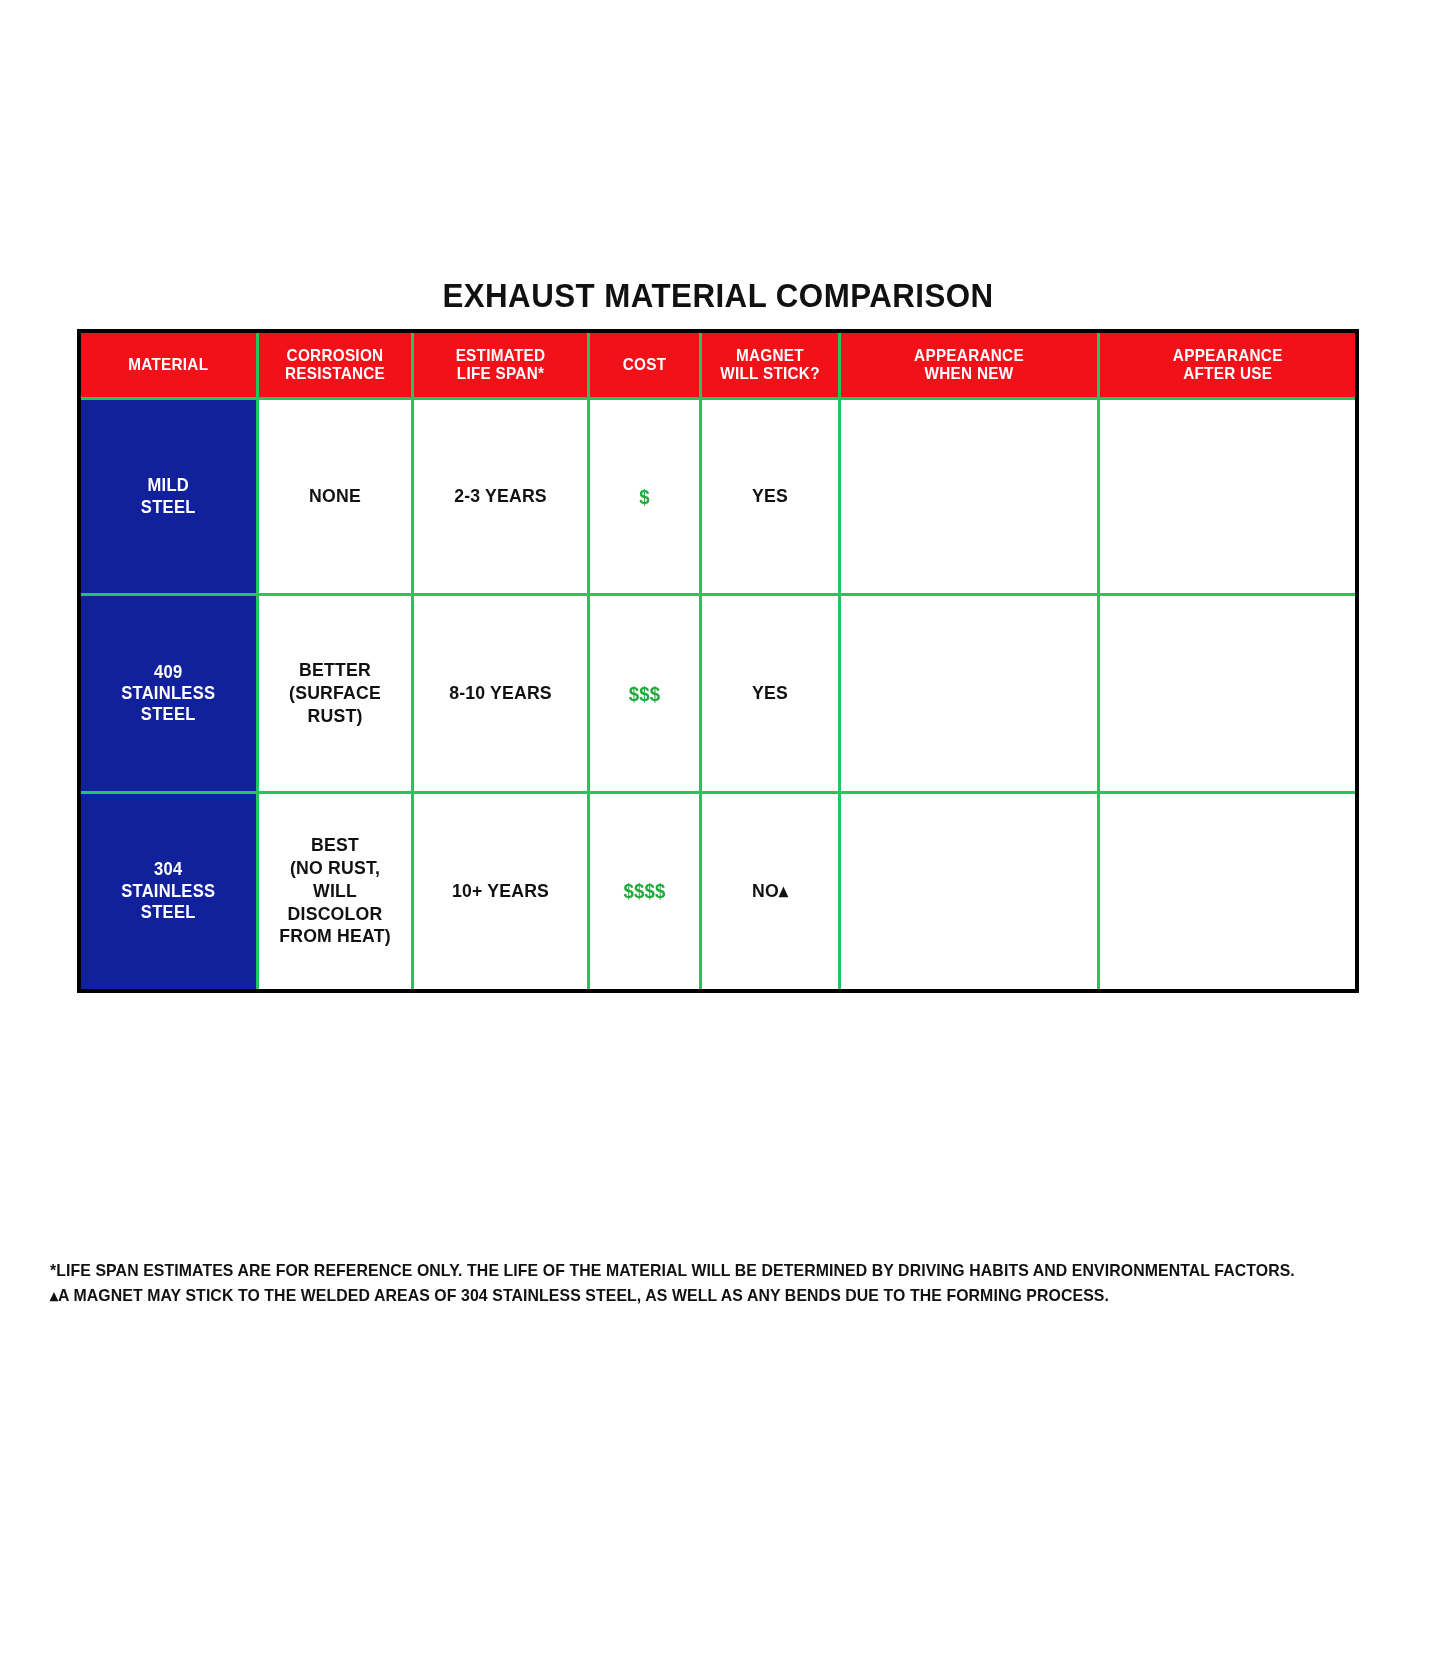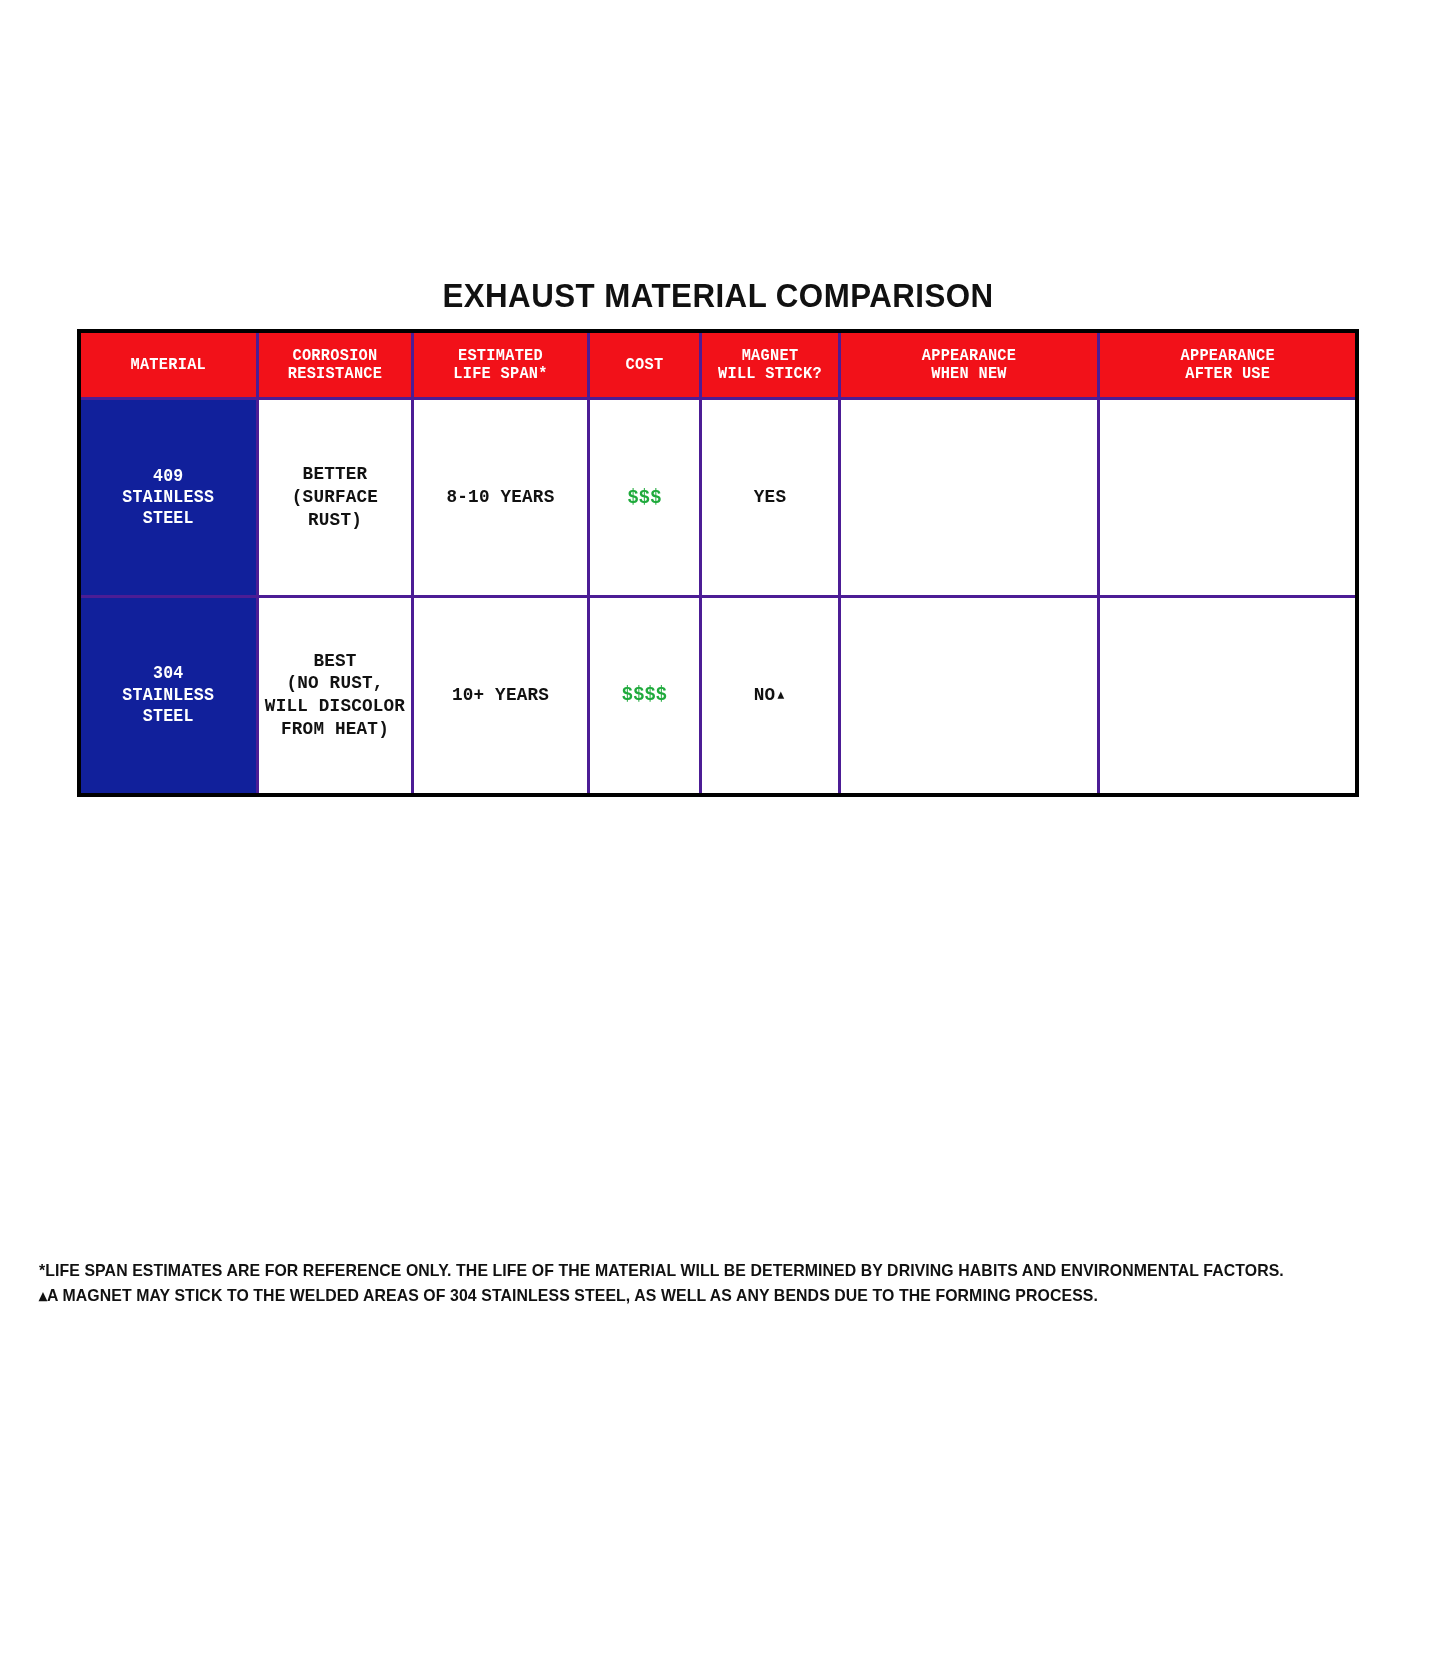--- a/index.html
+++ b/index.html
@@ -46,25 +46,24 @@
   table.comparison {
     border-collapse: collapse;
     table-layout: fixed;
     width: 1278px;
     margin: 0 auto;
     border: 4px solid #000000;
     background: #ffffff;
   }
 
   table.comparison td, table.comparison th {
-    border: 3px solid #4c1d95;
+    border: 3px solid #22c55e;
     padding: 0;
     vertical-align: middle;
     text-align: center;
-    font-family: Liberation Mono, monospace;
   }
 
   thead th {
     background: #f21119;
     color: #ffffff;
     font-weight: 700;
     font-size: 17px;
     line-height: 1.05;
     letter-spacing: 0.3px;
     height: 64px;
@@ -148,21 +147,21 @@
     box-shadow: 0 2px 5px rgba(0,0,0,0.3);
   }
 
   
   .bigpipe.rusted {
     background: linear-gradient(180deg,#e3ded6 0%,#c9b8a4 14%,#b08f6d 32%,#8a6a4e 50%,#bda58c 72%,#ded6c9 100%);
   }
 
   .footnotes {
     position: absolute;
-    left: 39px;
+    left: 50px;
     top: 1258px;
     width: 1340px;
     color: #111111;
     font-weight: 700;
     font-size: 16.5px;
     line-height: 1.5;
     letter-spacing: 0.1px;
   }
   .footnotes div { transform: scaleX(0.96); transform-origin: left center; white-space: nowrap; }
 </style>
@@ -209,20 +208,67 @@
             <span class="hdr">WHEN NEW</span>
           </th>
           <th>
             <span class="hdr">APPEARANCE</span>
             <span class="hdr">AFTER USE</span>
           </th>
         </tr>
       </thead>
       <tbody>
 
+        <tr style="height:196px">
+          <td class="material-cell">
+            <span class="lbl">MILD</span>
+            <span class="lbl">STEEL</span>
+          </td>
+          <td class="data-cell">
+            <span class="val">NONE</span>
+          </td>
+          <td class="data-cell">
+            <span class="val">2-3 YEARS</span>
+          </td>
+          <td class="data-cell cost-cell">
+            <span class="val">$</span>
+          </td>
+          <td class="data-cell">
+            <span class="val">YES</span>
+          </td>
+          <td class="photo-cell">
+            <div class="photo ph-bg-light">
+              
+              
+              
+              
+              
+              
+              
+              
+              
+              
+            </div>
+          </td>
+          <td class="photo-cell">
+            <div class="photo ph-bg-light">
+              
+              
+              
+              
+              
+              
+              
+              
+              
+              
+              
+            </div>
+          </td>
+        </tr>
 
 
         <tr style="height:198px">
           <td class="material-cell">
             <span class="lbl">409</span>
             <span class="lbl">STAINLESS</span>
             <span class="lbl">STEEL</span>
           </td>
           <td class="data-cell">
             <span class="val">BETTER</span>

